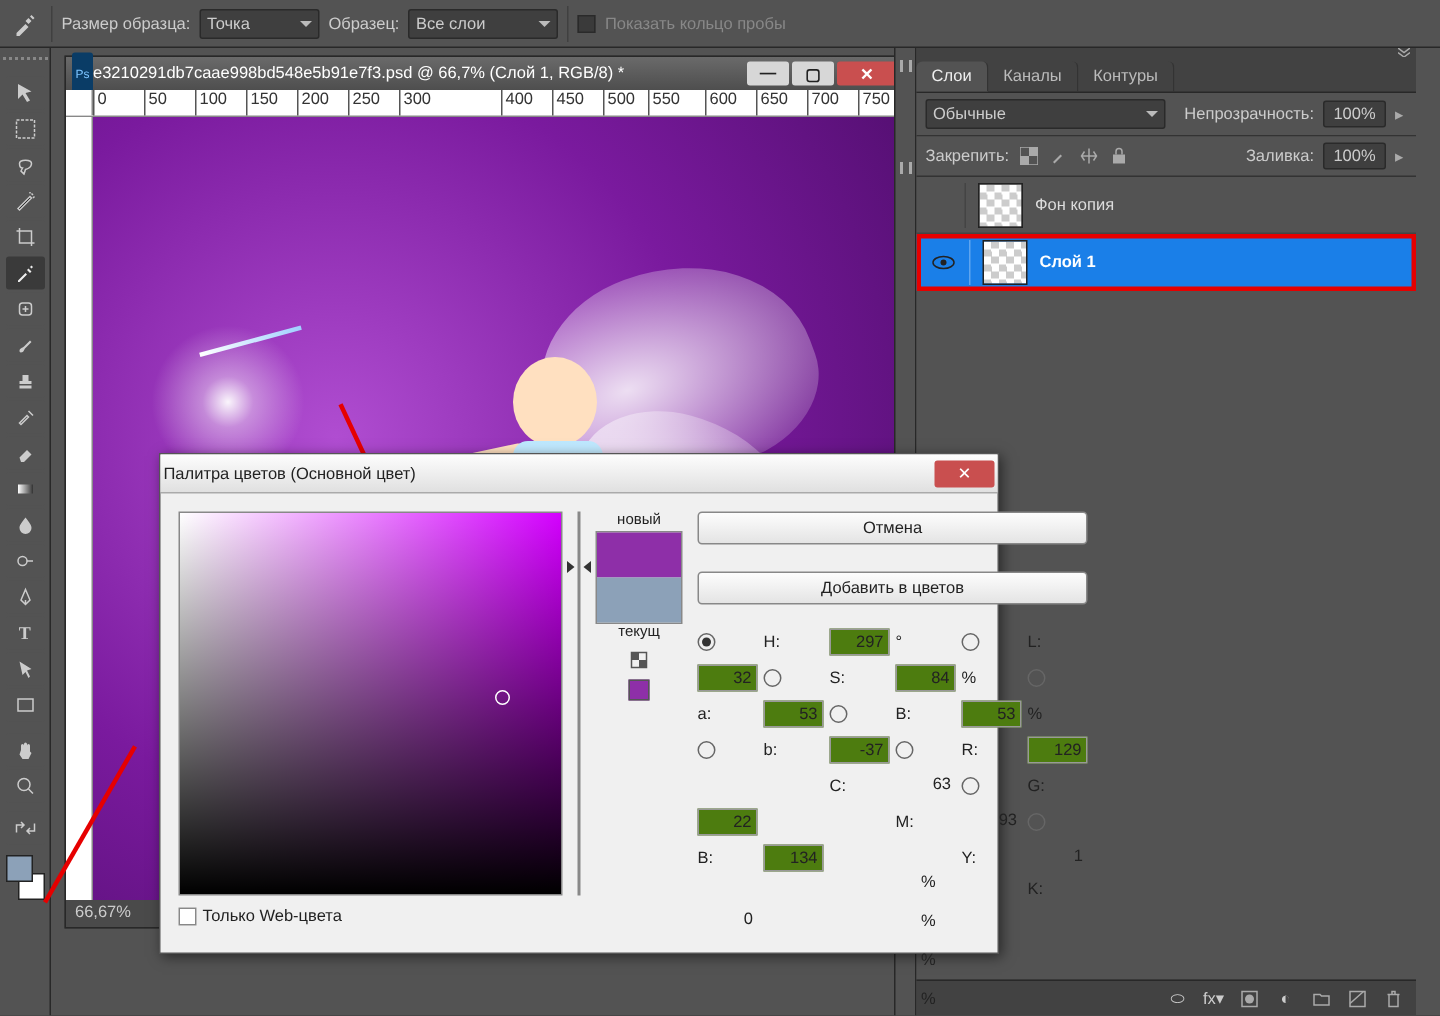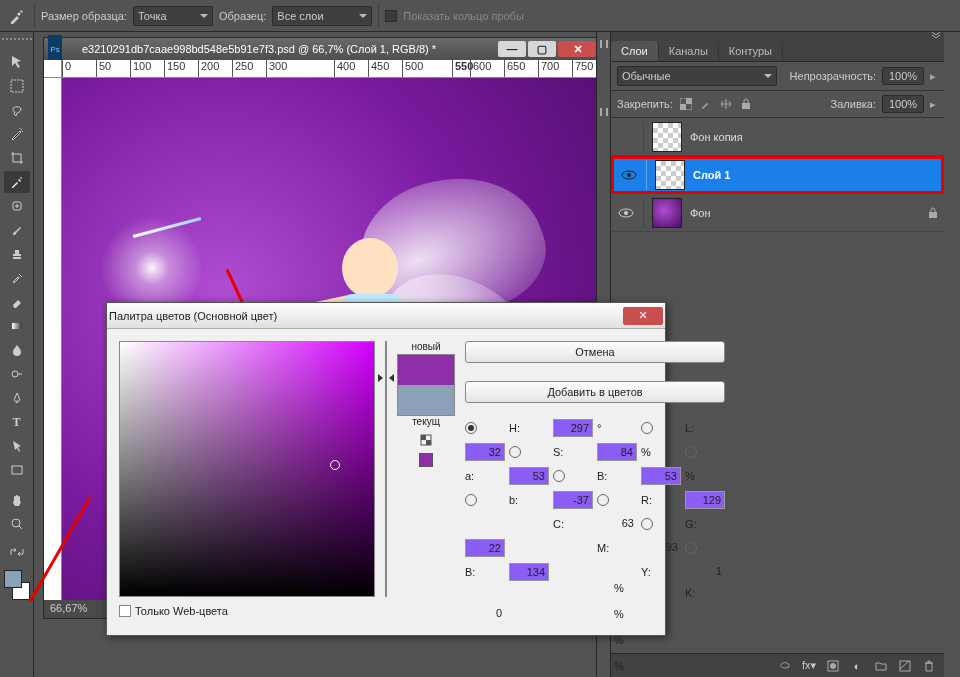--- a/index.html
+++ b/index.html
@@ -19,21 +19,21 @@
   .toolbox .grip { width: 30px; height: 8px; border-top: 2px dotted #888; margin-bottom: 4px; }
   .tool-btn { width: 26px; height: 22px; margin: 1px 0; display: flex; align-items: center; justify-content: center; color: #ccc; background: #535353; border-radius: 2px; cursor: pointer; }
   .tool-btn.sel { background: #3a3a3a; }
   .swatch-area { margin-top: 6px; position: relative; width: 30px; height: 30px; }
   .swatch-fg { position: absolute; top: 0; left: 2px; width: 18px; height: 18px; background: #8ca1b8; border: 1px solid #222; }
   .swatch-bg { position: absolute; bottom: 0; right: 2px; width: 18px; height: 18px; background: #fff; border: 1px solid #222; }
 
   
   .doc-window { position: absolute; left: 43px; top: 37px; width: 560px; border: 1px solid #282828; background: #3a3a3a; }
   .doc-title { height: 22px; background: linear-gradient(#6a6a6a,#4e4e4e); display: flex; align-items: center; padding: 0 4px; color: #fff; }
-  .doc-title .ps-ico { width: 14px; height: 28px; background: #0a3c66; color: #7cc4ff; font-size: 8px; display: flex; align-items: center; justify-content: center; margin-right: 20px; border-radius: 2px; }
+  .doc-title .ps-ico { width: 14px; height: 28px; background: #0a3c66; color: #7cc4ff; font-size: 8px; display: flex; align-items: center; justify-content: center; margin-right: 0; border-radius: 2px; }
   .doc-title .gap { flex: 1; }
   .win-btn { width: 28px; height: 16px; margin-left: 2px; display: flex; align-items: center; justify-content: center; color: #222; font-weight: bold; border-radius: 2px; }
   .win-min { background: #d7d7d7; }
   .win-max { background: #d7d7d7; }
   .win-close { background: #c94f4f; color: #fff; width: 40px; }
   .ruler-h { height: 18px; background: #fff; border-bottom: 1px solid #888; position: relative; overflow: hidden; font-size: 9px; color: #333; display: flex; }
   .ruler-h .spacer { width: 18px; background: #fff; border-right: 1px solid #888; flex-shrink: 0; }
   .ruler-h .ticks { position: relative; flex: 1; }
   .ruler-h .tick { position: absolute; top: 0; border-left: 1px solid #555; height: 18px; padding-left: 2px; }
   .doc-body { display: flex; }
@@ -97,21 +97,21 @@
   .preview-new { flex: 1; background: #8e2fa8; }
   .preview-cur { flex: 1; background: #8ca1b8; }
   .tiny-swatch { width: 14px; height: 14px; background: #8e2fa8; border: 1px solid #555; margin-top: 6px; }
   .dlg-right { flex: 1; display: flex; flex-direction: column; gap: 6px; }
   .dlg-btn { height: 22px; border: 1px solid #888; background: linear-gradient(#fdfdfd,#e4e4e4); text-align: center; line-height: 20px; border-radius: 3px; cursor: pointer; }
   .dlg-btn.ok { outline: 3px solid #e60000; }
   .fields { margin-top: 10px; display: grid; grid-template-columns: auto auto auto auto auto auto; gap: 6px 4px; align-items: center; }
   .radio { width: 12px; height: 12px; border: 1px solid #666; border-radius: 50%; display: inline-block; position: relative; }
   .radio.checked::after { content: ""; position: absolute; inset: 2px; background: #333; border-radius: 50%; }
   .flabel { font-size: 11px; }
-  .finput { width: 40px; height: 18px; border: 1px solid #999; background: #8b5cf6; text-align: right; padding-right: 3px; line-height: 16px; }
+  .finput { width: 40px; height: 18px; border: 1px solid #999; background: #4d7c0f; text-align: right; padding-right: 3px; line-height: 16px; }
   .funit { font-size: 11px; width: 14px; }
   .web-chk { display: flex; align-items: center; gap: 4px; margin-top: 8px; }
   
   svg { display: block; }
 </style>
 </head>
 <body>
 
 <div class="option-bar">
   <div class="tool-ico">
@@ -271,21 +271,21 @@
         <div class="tick" style="left: 34px;">50</div>
         <div class="tick" style="left: 68px;">100</div>
         <div class="tick" style="left: 102px;">150</div>
         <div class="tick" style="left: 136px;">200</div>
         <div class="tick" style="left: 170px;">250</div>
         <div class="tick" style="left: 204px;">300</div>
         <div class="tick" style="left: 238px; margin-top: 48px;">350</div>
         <div class="tick" style="left: 272px;">400</div>
         <div class="tick" style="left: 306px;">450</div>
         <div class="tick" style="left: 340px;">500</div>
-        <div class="tick" style="left: 390px; font-weight: bold;">550</div>
+        <div class="tick" style="left: 370px;">550</div>
         <div class="tick" style="left: 408px;">600</div>
         <div class="tick" style="left: 442px;">650</div>
         <div class="tick" style="left: 476px;">700</div>
         <div class="tick" style="left: 510px;">750</div>
       </div>
   </div>
   <div class="doc-body">
     <div class="ruler-v"></div>
     <div class="canvas-area">
       <div class="canvas-img">
@@ -379,38 +379,20 @@
         <div class="eye">
             <svg width="16" height="12">
               <ellipse cx="8" cy="6" rx="7" ry="4" fill="none" stroke="#222"></ellipse>
               <circle cx="8" cy="6" r="2" fill="#222"></circle>
             </svg>
           </div>
         <div style="width:1px;height:30px;background:rgba(255,255,255,0.3)"></div>
         <div class="thumb"></div>
         <span style="font-weight:bold">Слой 1</span>
       </div>
-      <div class="layer-row">
-        <div class="eye">
-            <svg width="16" height="12">
-              <ellipse cx="8" cy="6" rx="7" ry="4" fill="none" stroke="#ccc"></ellipse>
-              <circle cx="8" cy="6" r="2" fill="#ccc"></circle>
-            </svg>
-          </div>
-        <div style="width:1px;height:30px;background:#444"></div>
-        <div class="thumb bg"></div>
-        <span>Фон</span>
-        <div style="flex:1"></div>
-        <span>
-            <svg width="10" height="12">
-              <rect x="1" y="5" width="8" height="6" fill="#aaa"></rect>
-              <path d="M3 5V3a2 2 0 014 0v2" stroke="#aaa" fill="none"></path>
-            </svg>
-          </span>
-      </div>
     </div>
     <div class="panel-bottom">
       <span class="mini-ico">⬭</span>
       <span class="mini-ico" style="">fx▾</span>
       <span class="mini-ico">
           <svg width="12" height="12">
             <rect x="1" y="1" width="10" height="10" fill="none" stroke="#aaa"></rect>
             <circle cx="6" cy="6" r="3" fill="#aaa"></circle>
           </svg>
         </span>

